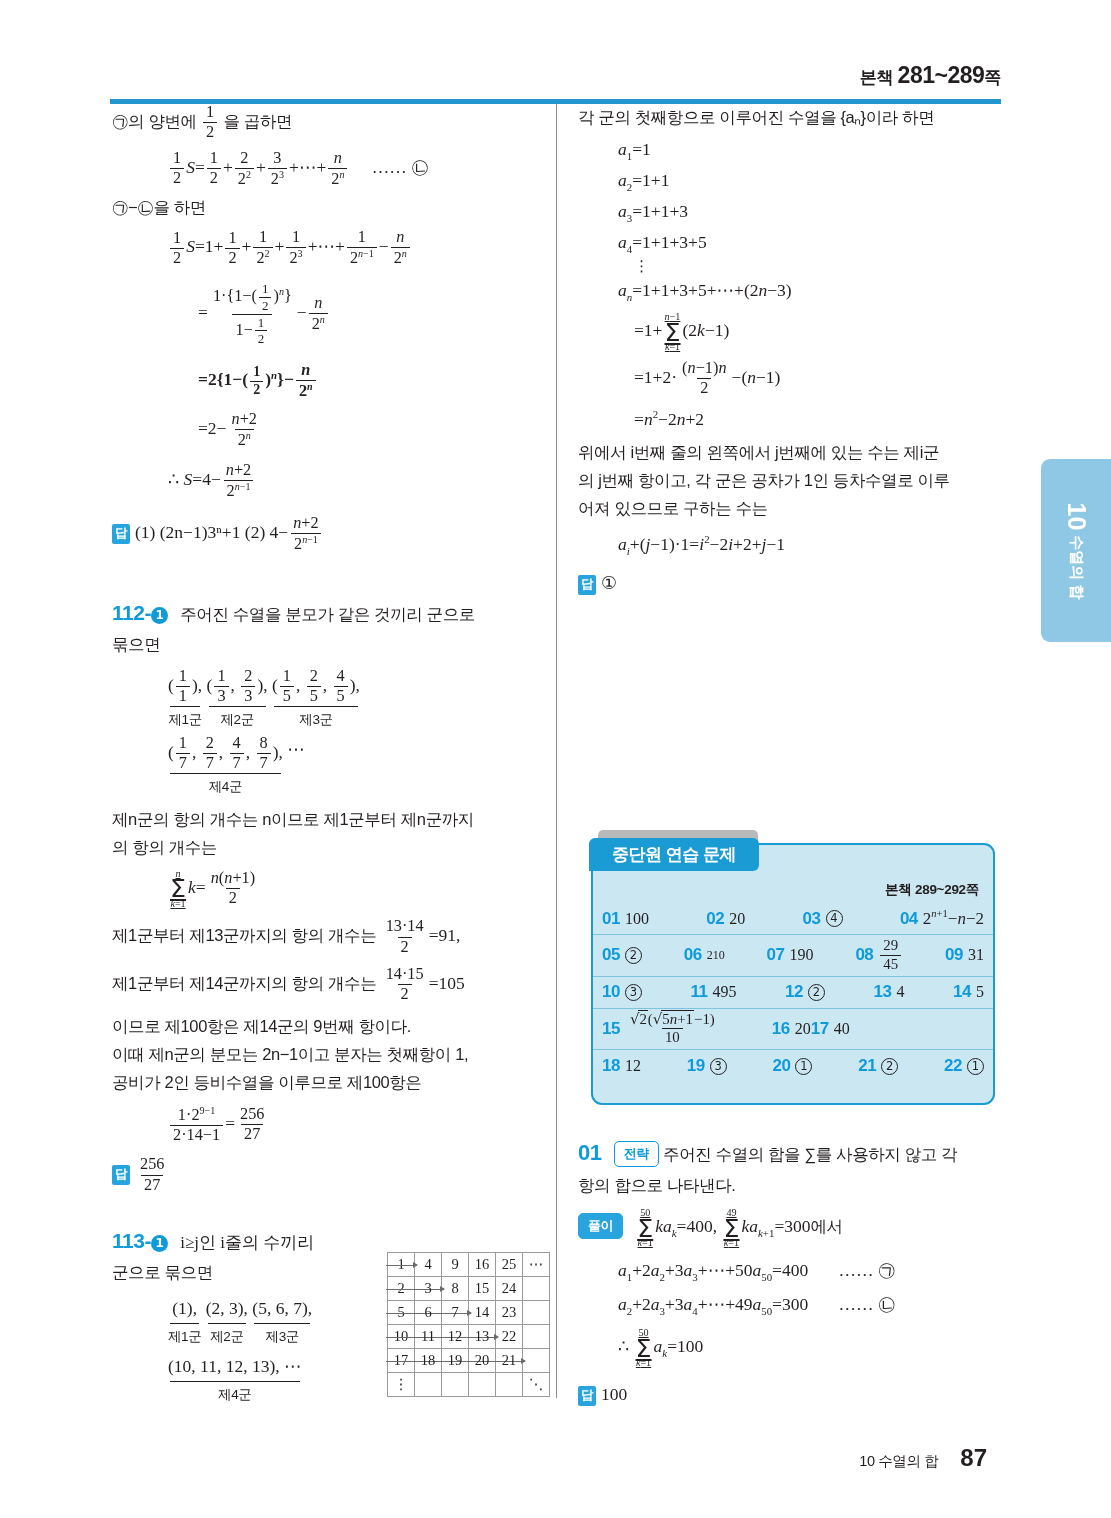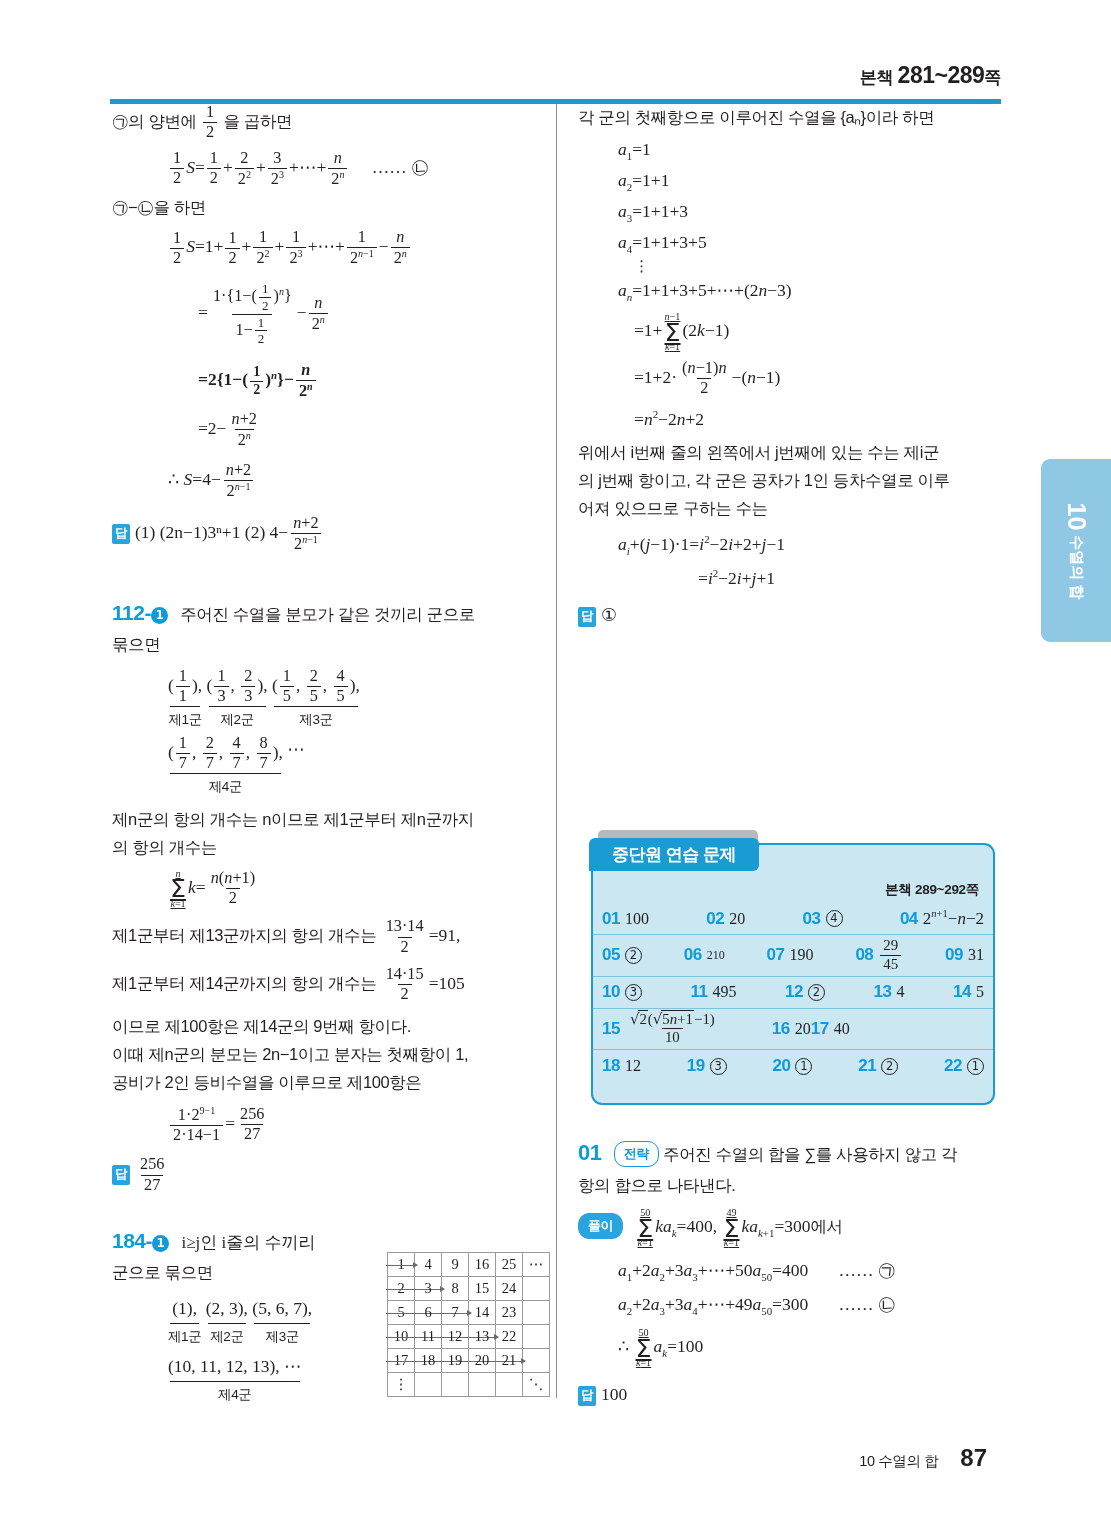--- a/index.html
+++ b/index.html
@@ -156,21 +156,21 @@
   }
   .ocirc {
     display:inline-block; min-width:17px; height:17px; border:1.2px solid #231f20;
     border-radius:50%; font-size:11.5px; text-align:center; line-height:15px;
     font-family:"DejaVu Sans", sans-serif;
   }
 
   
   .chip {
     display:inline-block; background:#ffffff; color:#0f9ada;
-    border:1.6px solid #0f9ada; border-radius:11px;
+    border:1.6px solid #0f9ada; border-radius:5px;
     font-family:"Liberation Sans", sans-serif; font-weight:bold;
     font-size:13px; padding:1px 9px 2px 9px; letter-spacing:-0.6px;
     vertical-align:2px;
   }
   .chip.solid {
     background:#2aa4de; color:#ffffff; border-color:#2aa4de;
   }
 
   
   .sqrt { display:inline-block; white-space:nowrap; }
@@ -423,21 +423,21 @@
     </div>
 
     <div class="ansline" style="margin-top:12px;">
       <span class="ansmark">답</span><span class="fr">
           <span class="n">256</span>
           <span class="d">27</span>
         </span>
     </div>
 
     <div class="ln wrap" style="margin-top:30px;">
-      <span class="prob-head"><span>184-</span><span class="circ-num">1</span></span>
+      <span class="prob-head"><span>113-</span><span class="circ-num">1</span></span>
       <span style="font-size:17px;">i≥j인 i줄의 수끼리</span>
     </div>
     <div class="ln kr">군으로 묶으면</div>
 
     <div class="ln indent2" style="margin-top:8px;">
       <span class="grp">
         <span class="body">(1),</span>
         <span class="rule"></span>
         <span class="lbl">제1군</span>
       </span>
@@ -547,23 +547,20 @@
       =<i>n</i><sup>2</sup>−2<i>n</i>+2
     </div>
 
     <div class="ln kr" style="margin-top:6px;">위에서 i번째 줄의 왼쪽에서 j번째에 있는 수는 제i군</div>
     <div class="ln kr">의 j번째 항이고, 각 군은 공차가 1인 등차수열로 이루</div>
     <div class="ln kr">어져 있으므로 구하는 수는</div>
 
     <div class="ln indent1" style="margin-top:8px;">
       <i>a</i><sub><i>i</i></sub>+(<i>j</i>−1)·1=<i>i</i><sup>2</sup>−2<i>i</i>+2+<i>j</i>−1
     </div>
-    <div class="ln indent3" style="margin-top:4px;padding-left:120px;">
-      =<i>i</i><sup>2</sup>−2<i>i</i>+<i>j</i>+1
-    </div>
 
     <div class="ansline" style="margin-top:12px;">
       <span class="ansmark">답</span><span class="circled-ans">①</span>
     </div>
   </div>
 
   <div class="ansbox-tab-shadow"></div>
   <div class="ansbox">
     <div class="ansbox-ref">본책 289~292쪽</div>
     <div class="ansbox-rows">

